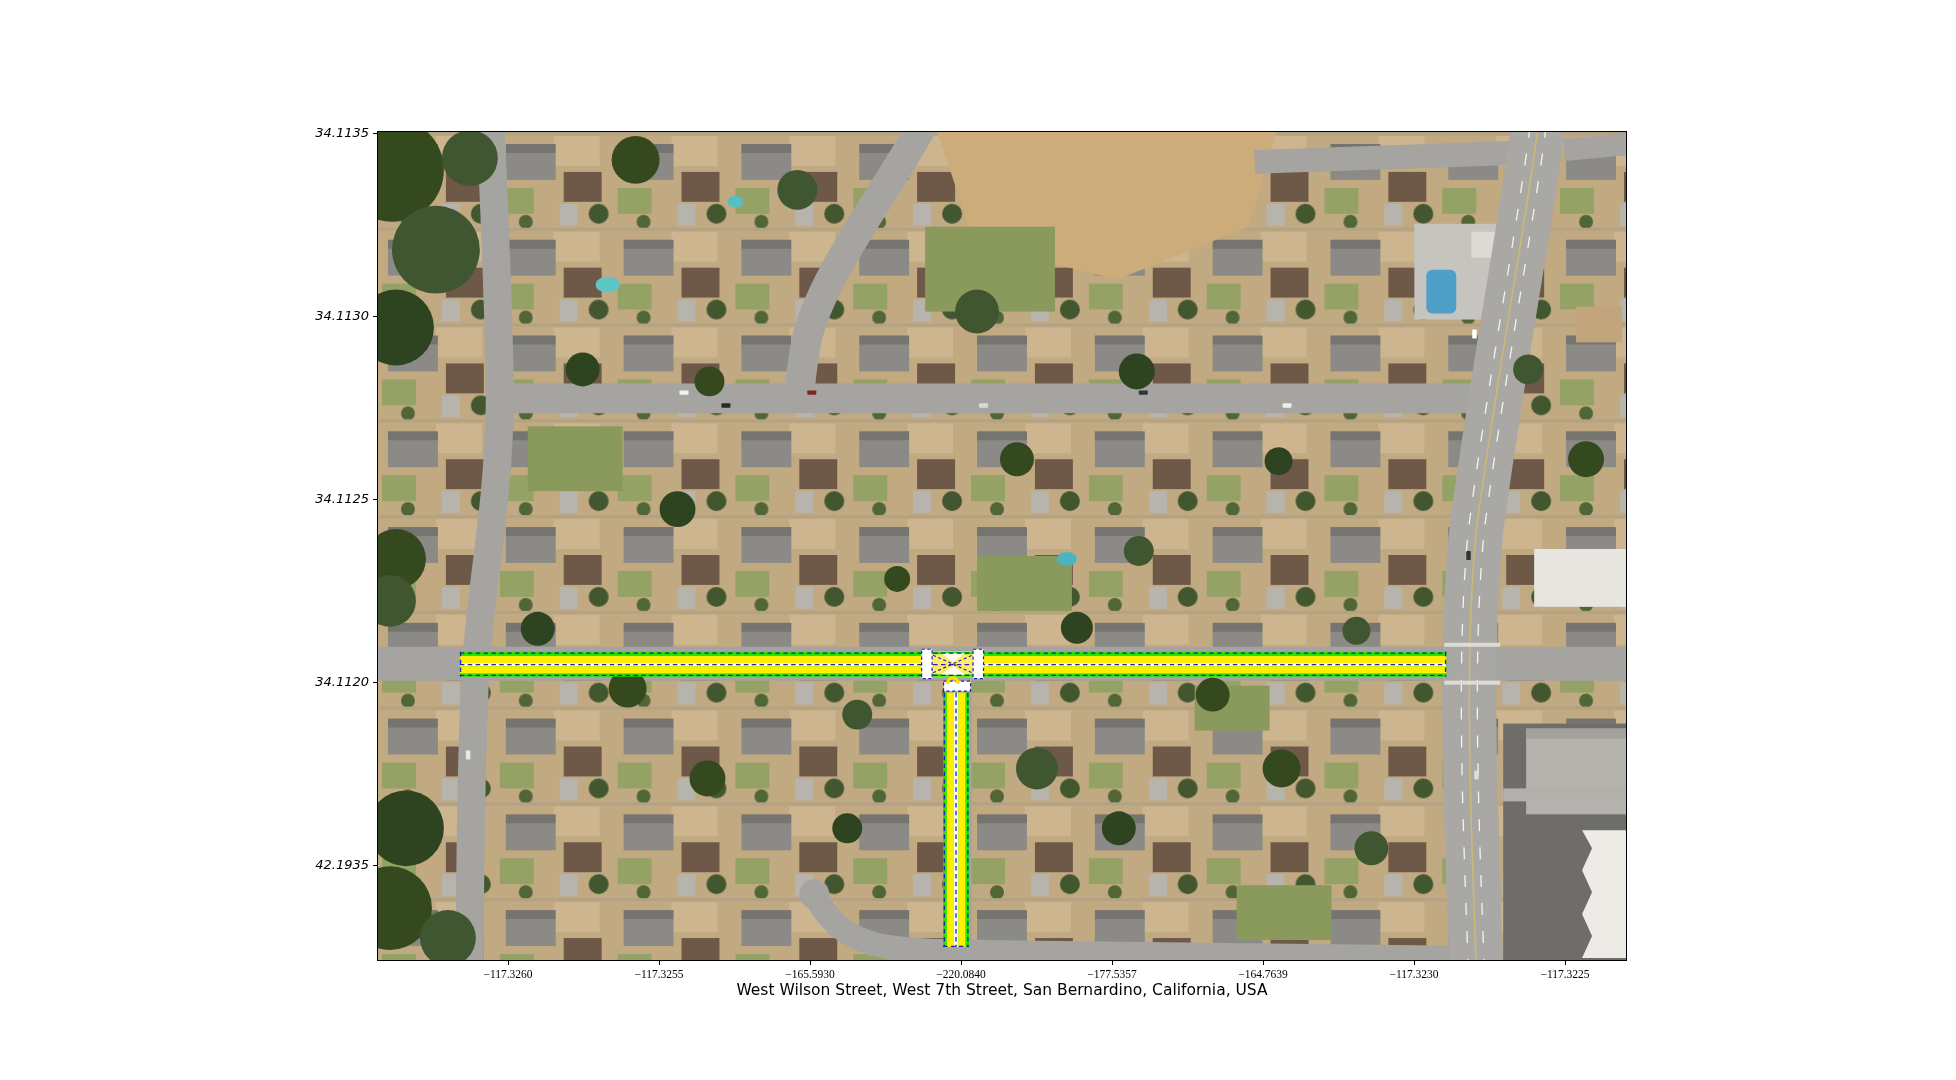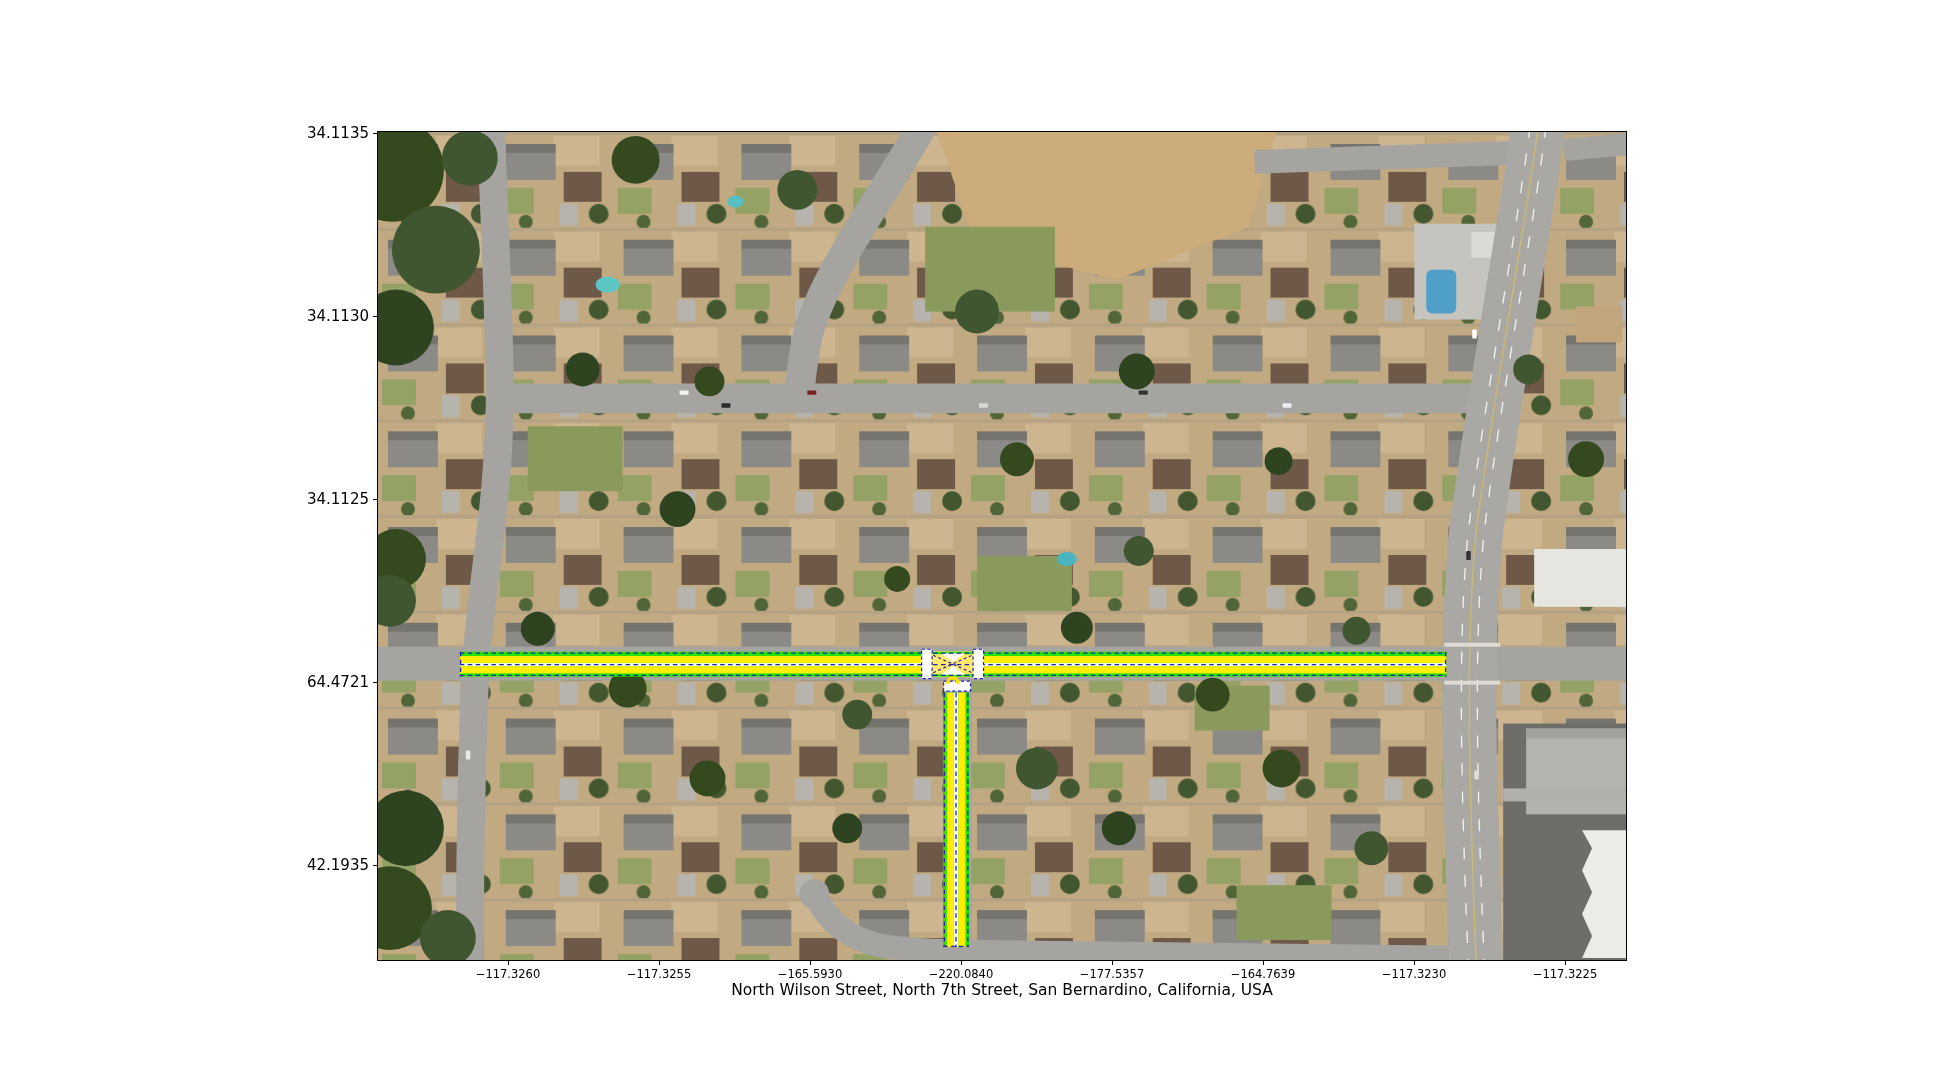--- a/index.html
+++ b/index.html
@@ -10,26 +10,26 @@
   .plot-area{
     position:absolute;left:377px;top:131px;width:1250px;height:830px;
     border:1px solid #000;box-sizing:border-box;overflow:hidden;background:#b9ab90;
   }
   .plot-area svg{display:block;width:100%;height:100%;}
   
   .xticks{position:absolute;left:508px;top:961px;width:0;height:0;}
   .xtick{position:absolute;top:0;}
   .xtick .mark{position:absolute;left:-0.5px;top:0;width:1px;height:4px;background:#000;}
   .xtick .lbl{position:absolute;top:7px;left:0;transform:translateX(-50%);
-    font-size:11.5px;line-height:12px;white-space:nowrap;}
+    font-size:11.5px;line-height:12px;white-space:nowrap;font-family:Liberation Serif, serif;}
   .yticks{position:absolute;left:377px;top:133px;width:0;height:0;}
   .ytick{position:absolute;left:0;}
   .ytick .mark{position:absolute;right:0;top:-0.5px;width:4px;height:1px;background:#000;}
   .ytick .lbl{position:absolute;right:8px;top:0;transform:translateY(-50%);
-    font-size:15px;line-height:12px;white-space:nowrap;}
+    font-size:13px;line-height:12px;white-space:nowrap;font-style:italic;}
   
   .fig-title{
     position:absolute;left:377px;top:981px;width:1250px;text-align:center;
     font-size:15.5px;line-height:18px;color:#000;
   }
 </style>
 </head>
 <body>
 
 <div class="figure">
@@ -250,23 +250,23 @@
       <div class="ytick" style="top: 183px;">
         <span class="mark"></span>
         <span class="lbl">34.1130</span>
       </div>
       <div class="ytick" style="top: 366px;">
         <span class="mark"></span>
         <span class="lbl">34.1125</span>
       </div>
       <div class="ytick" style="top: 549px;">
         <span class="mark"></span>
-        <span class="lbl">64.4721</span>
+        <span class="lbl">34.1120</span>
       </div>
       <div class="ytick" style="top: 732px;">
         <span class="mark"></span>
         <span class="lbl">42.1935</span>
       </div>
     </div>
 
-  <div class="fig-title">North Wilson Street, North 7th Street, San Bernardino, California, USA</div>
+  <div class="fig-title">West Wilson Street, West 7th Street, San Bernardino, California, USA</div>
 
 </div>
 
 </body></html>

